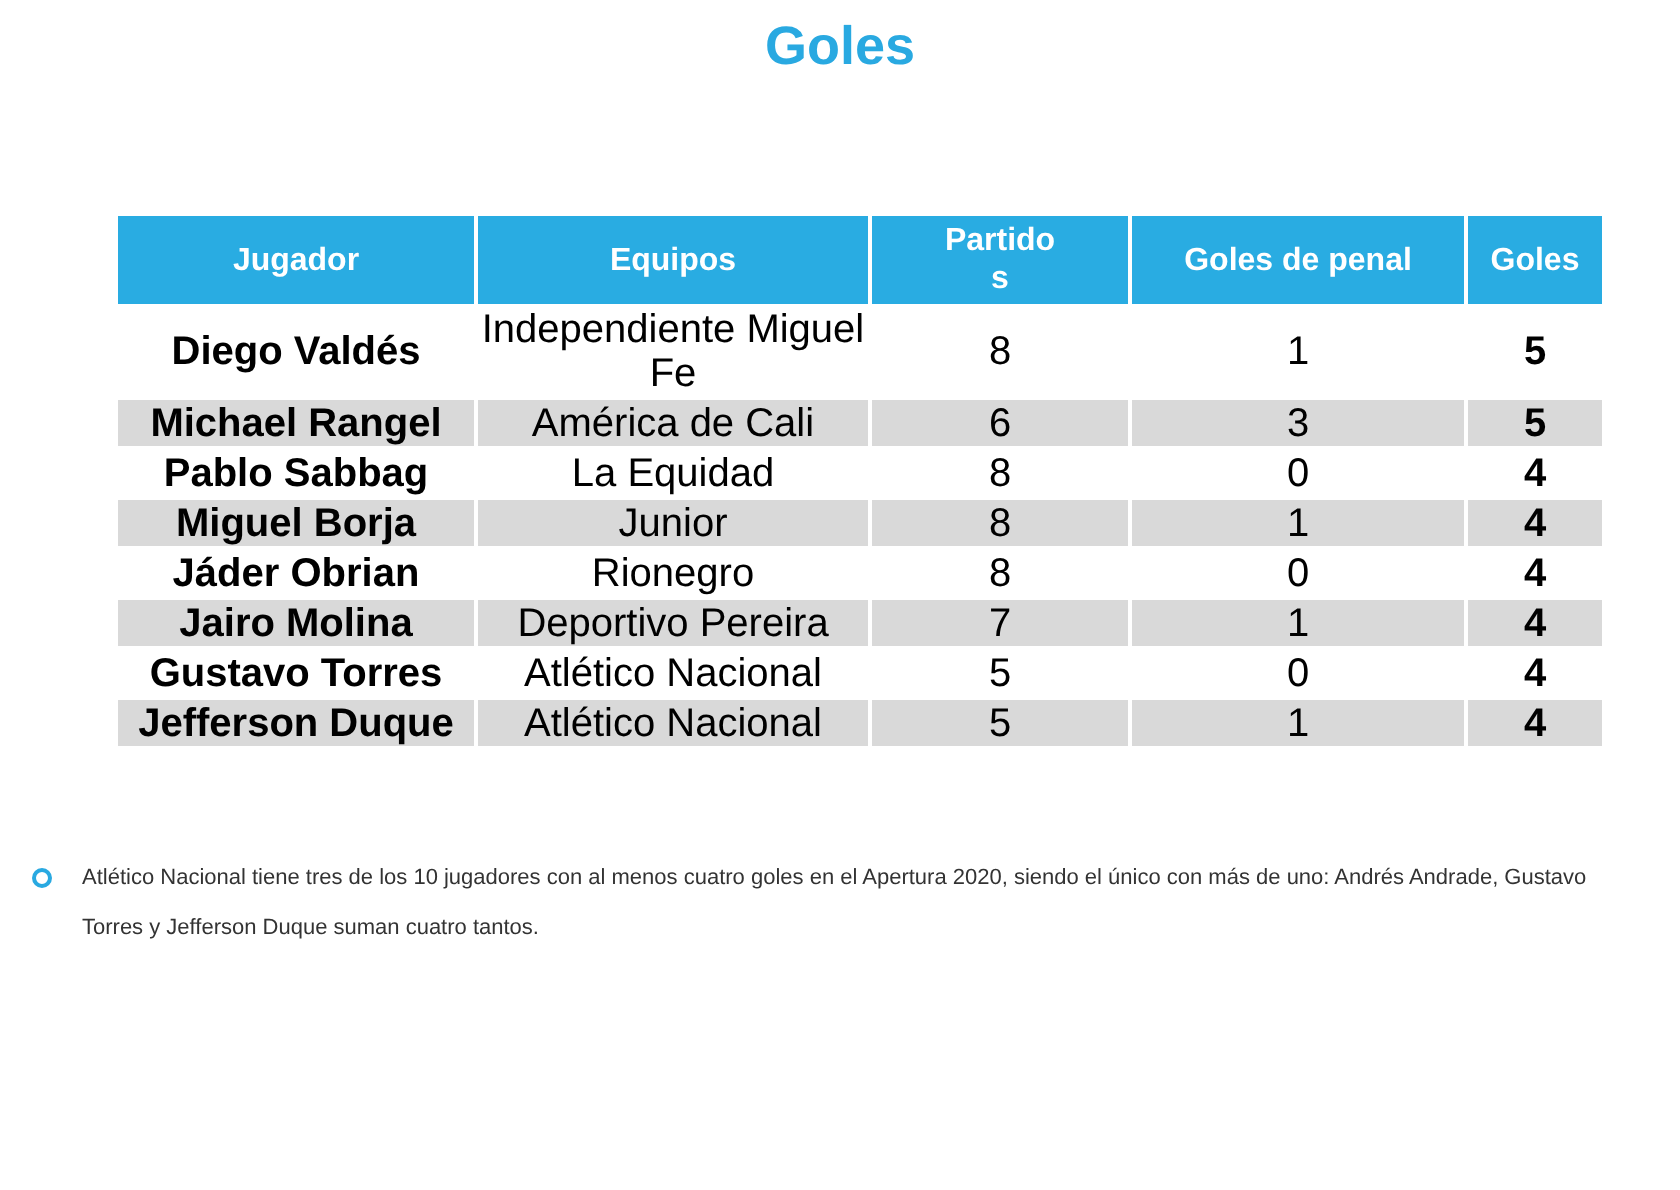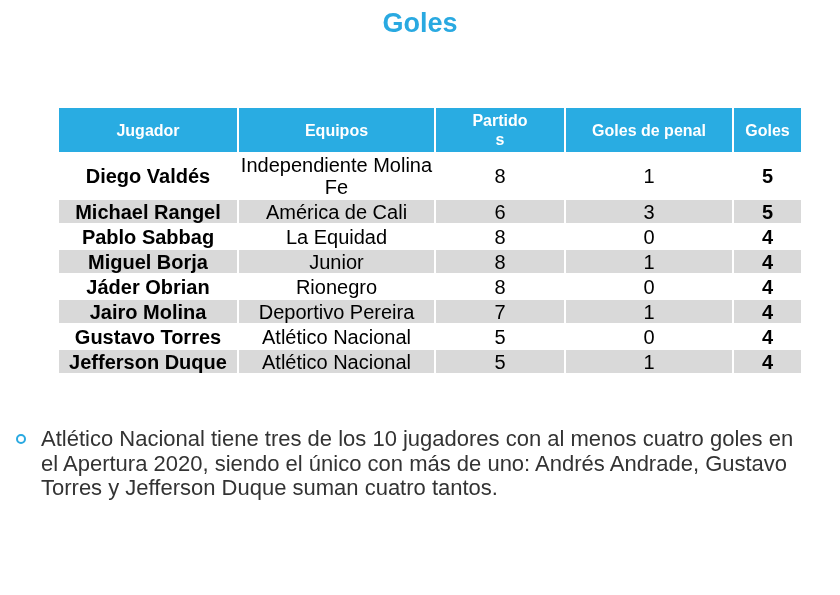--- a/index.html
+++ b/index.html
@@ -77,21 +77,21 @@
     flex: 0 0 auto;
     width: 6px; height: 6px;
     border: 2.5px solid #29A9E1;
     border-radius: 50%;
     background: #ffffff;
     margin-top: 7px;
     margin-right: 15px;
   }
   .note-text {
     width: 772px;
-    font-size: 22px;
+    font-size: 11px;
     line-height: 24.5px;
     color: #333333;
   }
   .hl {
     background: #C8DCF2;
   }
 </style>
 </head>
 <body>
 
@@ -110,21 +110,21 @@
       <th>Jugador</th>
       <th>Equipos</th>
       <th><span class="wrap-narrow">Partidos</span></th>
       <th>Goles de penal</th>
       <th>Goles</th>
     </tr>
   </thead>
   <tbody>
       <tr>
         <td class="col0">Diego Valdés</td>
-        <td class="col1">Independiente Molina Fe</td>
+        <td class="col1">Independiente Miguel Fe</td>
         <td class="col2">8</td>
         <td class="col3">1</td>
         <td class="col4">5</td>
       </tr>
       <tr>
         <td class="col0">Michael Rangel</td>
         <td class="col1">América de Cali</td>
         <td class="col2">6</td>
         <td class="col3">3</td>
         <td class="col4">5</td>

